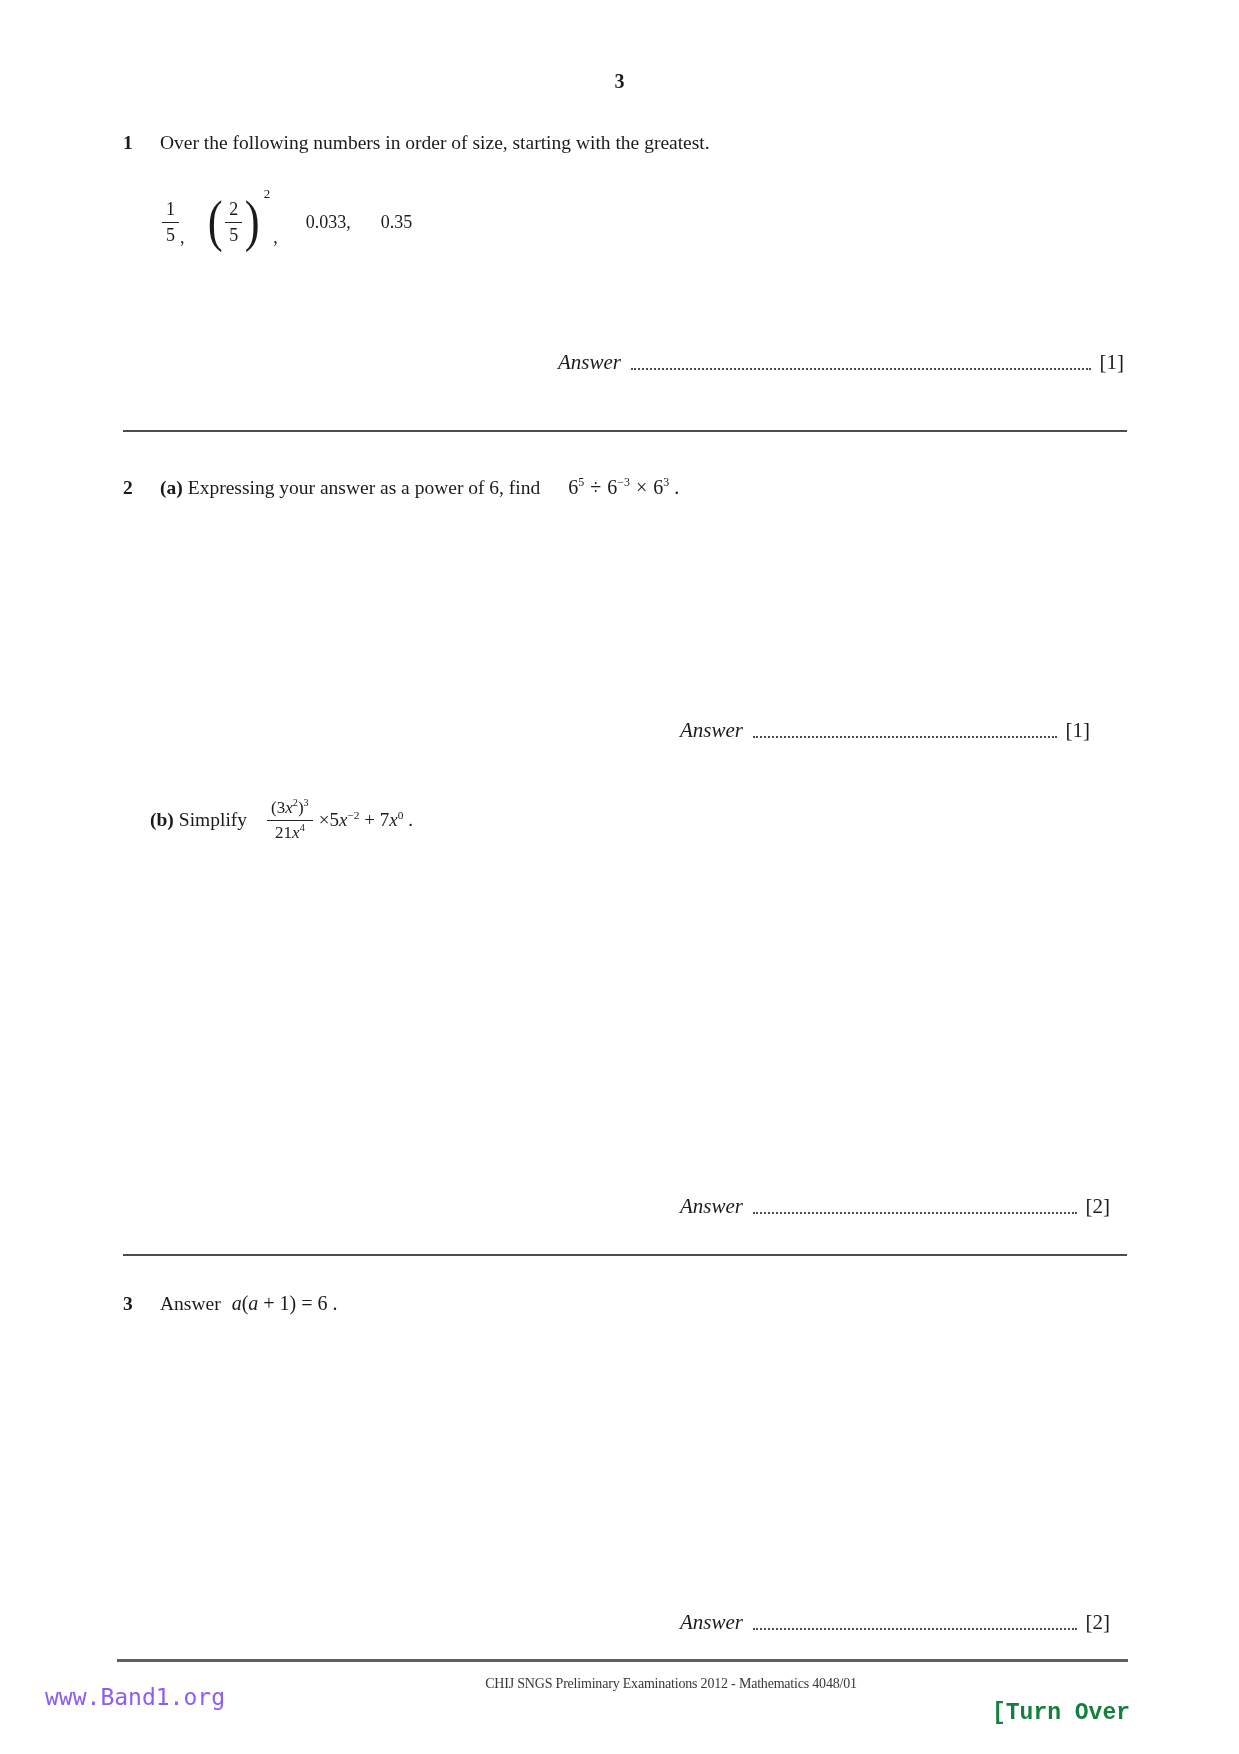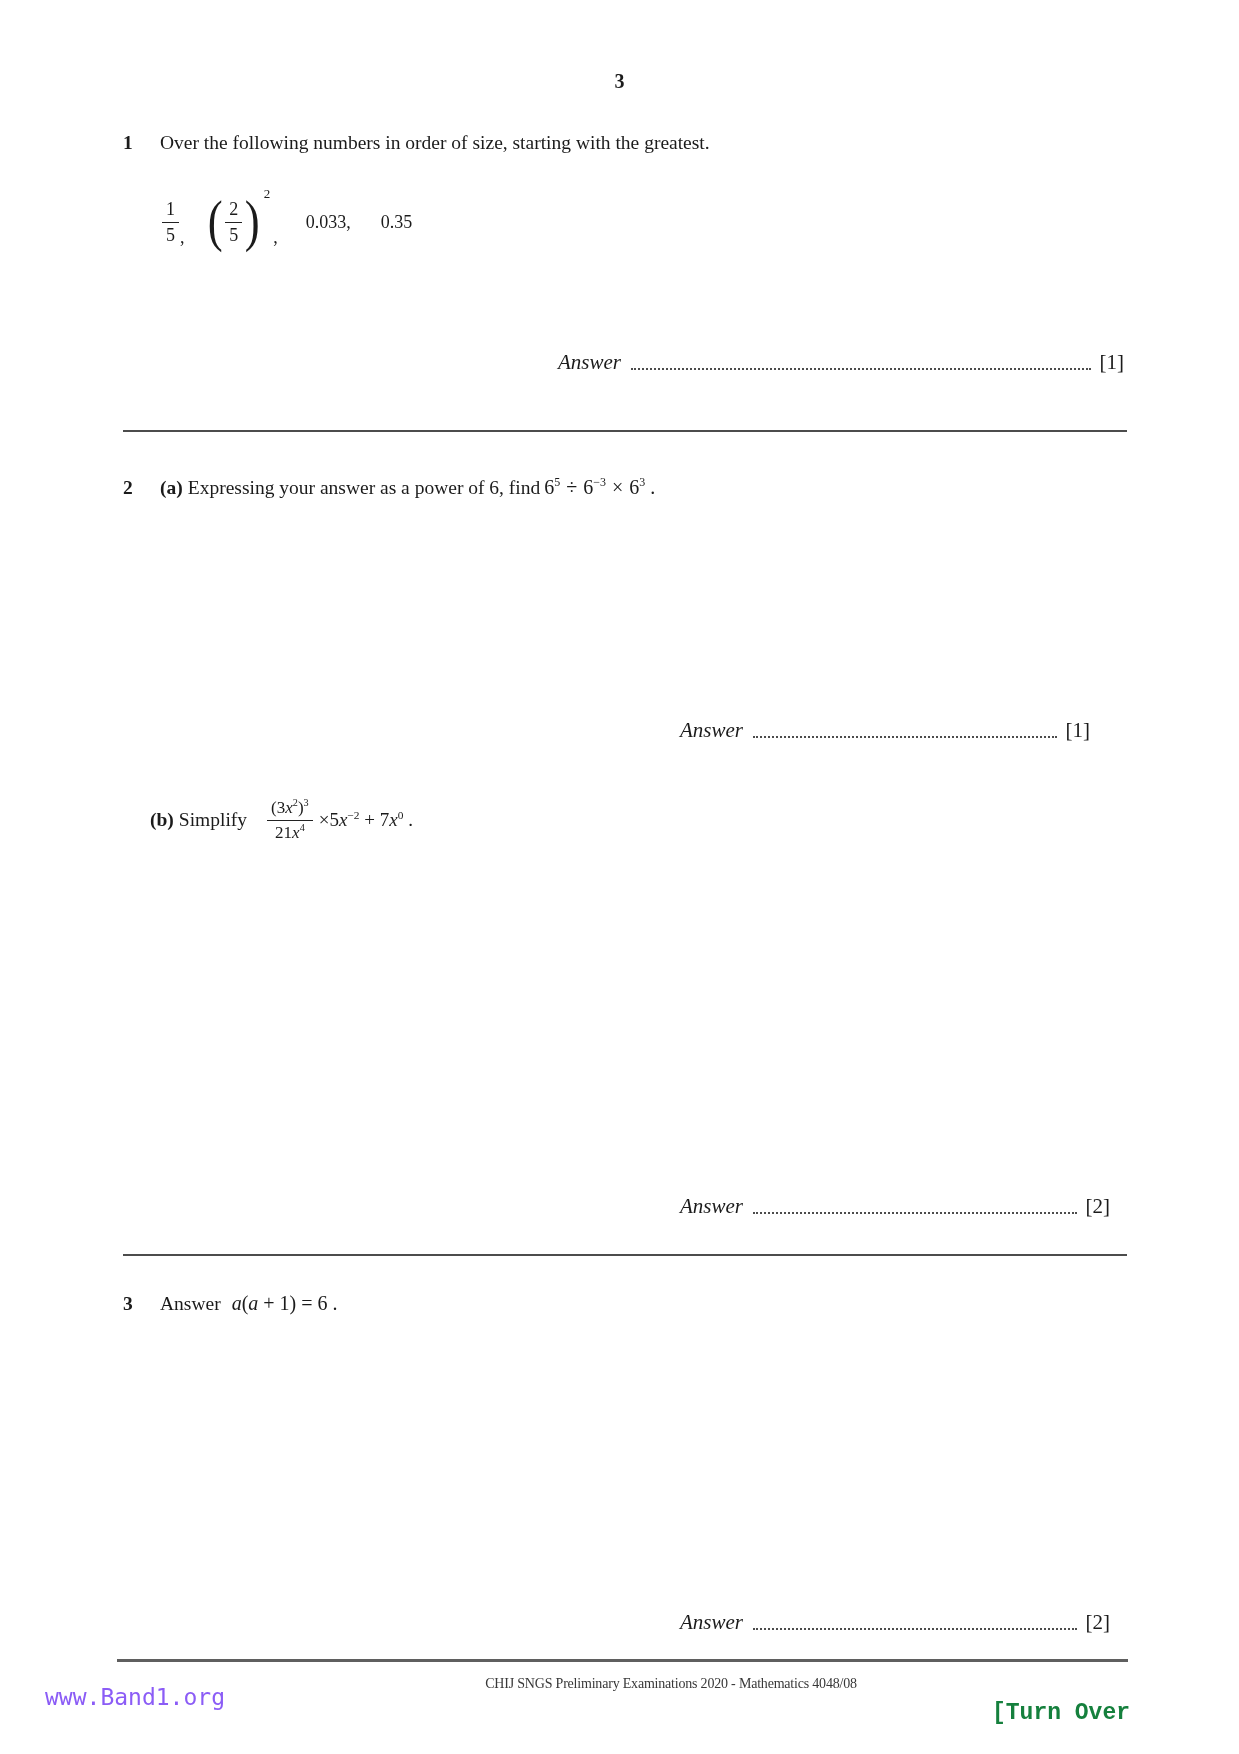--- a/index.html
+++ b/index.html
@@ -30,21 +30,21 @@
   .bigparen { font-size:56px; line-height:0.95; font-weight:400;
     transform:scaleX(0.8); margin:0 1px; }
   .psup { align-self:flex-start; font-size:13px; margin:0 2px 0 1px; }
   .comma { align-self:flex-end; padding:0 2px 10px 1px; }
   .gap18 { width:18px; } .gap26 { width:26px; } .gap30 { width:30px; }
 
   sup.e { font-size:0.6em; vertical-align:super; line-height:0; }
   .it { font-style:italic; }
   .op { margin:0 6px; }
   .enddot { margin-left:5px; }
-  .expr { margin-left:4px; font-size:20px; white-space:nowrap; }
+  .expr { margin-left:28px; font-size:20px; white-space:nowrap; }
   .expr3 { margin-left:11px; font-size:20px; white-space:nowrap; }
 
   .fracbig { font-size:17px; margin:4px 6px; }
   .tail { font-size:19px; white-space:nowrap; }
 
   
   .answer-row { display:flex; align-items:flex-end; font-size:21px; }
   .alabel { font-style:italic; line-height:1; }
   .leader { flex:1; margin:0 9px 3px 10px; border-bottom:2px dotted #4c4c4c; height:0; }
   .amarks { line-height:1; }
@@ -143,17 +143,17 @@
     </span>
   </div>
 
   <div class="abs answer-row" style="left:680px; top:1612px; width:430px;">
     <span class="alabel">Answer</span>
     <span class="leader"></span>
     <span class="amarks">[2]</span>
   </div>
 
   <div class="abs botrule"></div>
-  <div class="abs fcenter">CHIJ SNGS Preliminary Examinations 2020 - Mathematics 4048/08</div>
+  <div class="abs fcenter">CHIJ SNGS Preliminary Examinations 2012 - Mathematics 4048/01</div>
   <div class="abs fleft">www.Band1.org</div>
   <div class="abs fright">[Turn Over</div>
 
 </div>
 
 </body></html>

